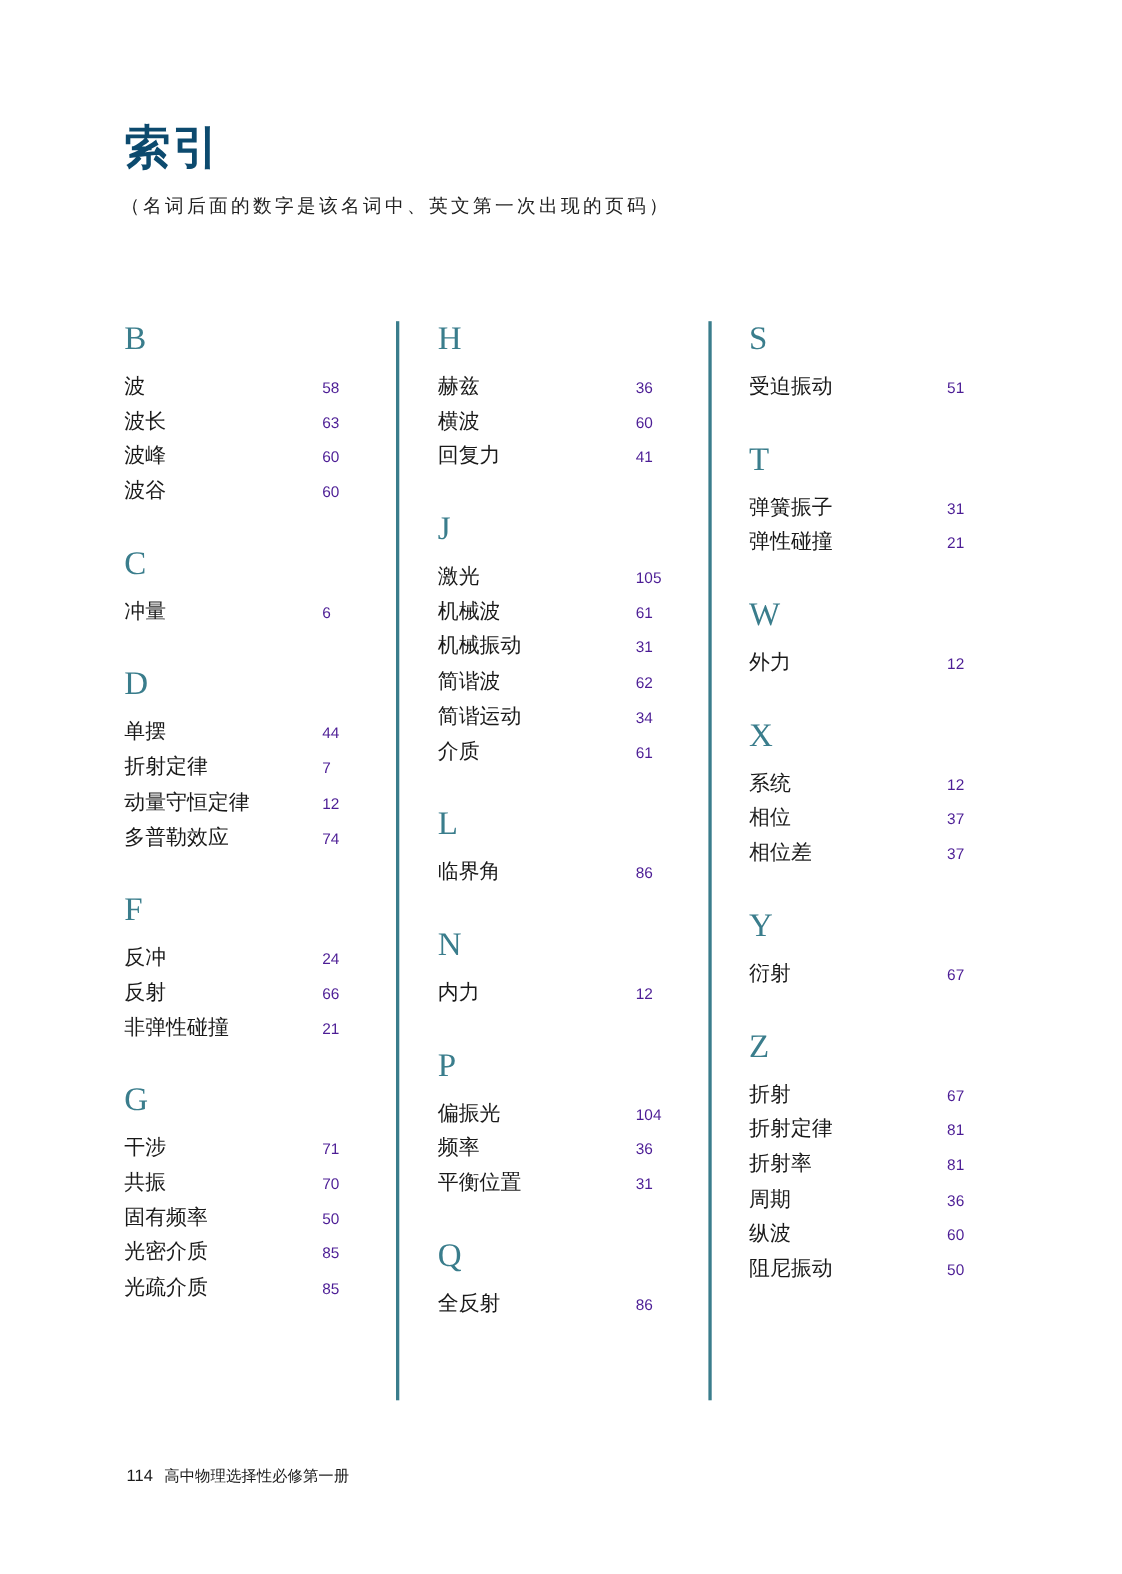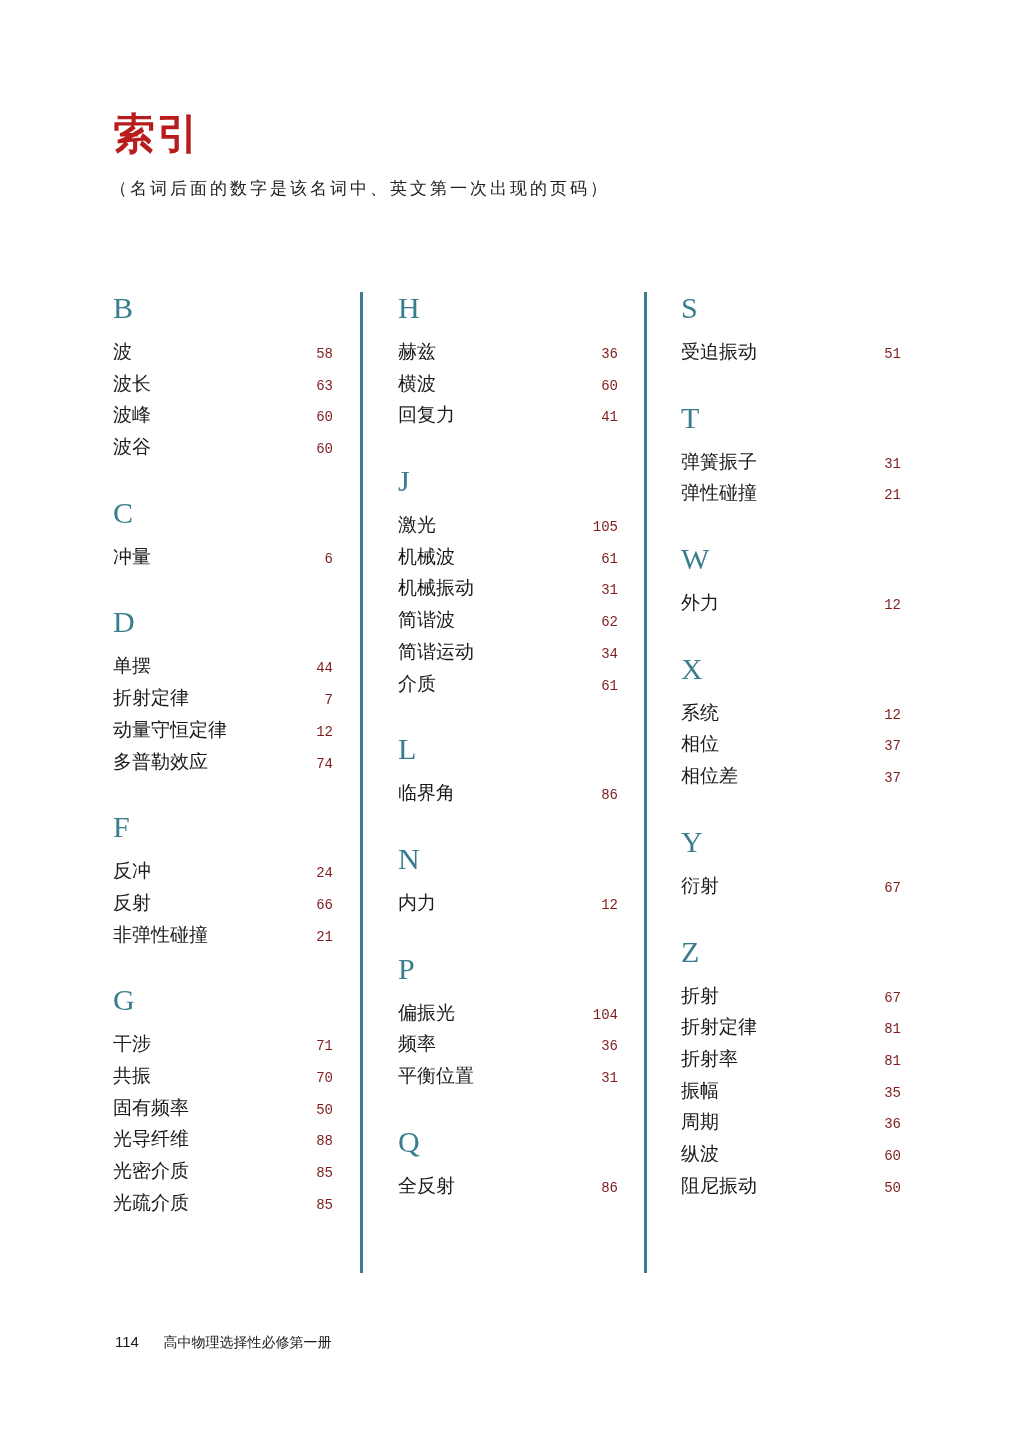--- a/index.html
+++ b/index.html
@@ -1,36 +1,36 @@
 <!DOCTYPE html>
 <html><head>
   <meta charset="utf-8">
   <style>
     html, body { margin: 0; padding: 0; background: #ffffff; }
     body { width: 1020px; height: 1431px; position: relative; overflow: hidden;
            font-family: "DejaVu Sans", "Liberation Sans", sans-serif; color: #1a1a1a; }
     .page-title { position: absolute; left: 113px; top: 108px; font-size: 42px; line-height: 52px;
-                  font-family: "DejaVu Serif", "Liberation Serif", serif; font-weight: bold; color: #b91c1c; letter-spacing: 2px; }
+                  font-family: "DejaVu Serif", "Liberation Serif", serif; font-weight: bold; color: #0c4a6e; letter-spacing: 2px; }
     .page-subtitle { position: absolute; left: 110px; top: 176px; font-size: 17px; line-height: 24px;
                      font-family: "DejaVu Serif", "Liberation Serif", serif; color: #222; letter-spacing: 3px; text-align: center; }
     .column { position: absolute; top: 290px; width: 220px; }
     .col-1 { left: 113px; }
     .col-2 { left: 398px; }
     .col-3 { left: 681px; }
     .divider { position: absolute; top: 292px; width: 3px; height: 981px; background: #3a7d8c; }
     .divider-1 { left: 360px; }
     .divider-2 { left: 644px; }
     .section { margin-bottom: 32px; }
     .letter { font-family: "Liberation Serif", "DejaVu Serif", serif; font-size: 30px; line-height: 36px;
               color: #3a7d8c; height: 40px; margin-bottom: 6px; }
     .entry { display: flex; justify-content: space-between; align-items: baseline; height: 31.7px; line-height: 31.7px; }
     .term { font-size: 19px; color: #1a1a1a; }
-    .pg { font-family: Liberation Mono, monospace; font-size: 14px; color: #7f1d1d; width: 40px; text-align: right; }
+    .pg { font-family: Liberation Sans, sans-serif; font-size: 14px; color: #4c1d95; width: 40px; }
     .footer { position: absolute; left: 115px; top: 1332px; font-size: 14px; color: #1a1a1a; line-height: 20px; }
-    .footer .num { margin-right: 20px; font-family: "Liberation Sans", sans-serif; font-size: 15px; }
+    .footer .num { margin-right: 6px; font-family: "Liberation Sans", sans-serif; font-size: 15px; }
   </style>
 </head>
 <body>
 
 <div class="page-title">索引</div>
 <div class="page-subtitle">（名词后面的数字是该名词中、英文第一次出现的页码）</div>
 
 <div class="divider divider-1"></div>
 <div class="divider divider-2"></div>
 
@@ -103,24 +103,20 @@
       </div>
       <div class="entry">
         <span class="term">共振</span>
         <span class="pg">70</span>
       </div>
       <div class="entry">
         <span class="term">固有频率</span>
         <span class="pg">50</span>
       </div>
       <div class="entry">
-        <span class="term">光导纤维</span>
-        <span class="pg">88</span>
-      </div>
-      <div class="entry">
         <span class="term">光密介质</span>
         <span class="pg">85</span>
       </div>
       <div class="entry">
         <span class="term">光疏介质</span>
         <span class="pg">85</span>
       </div>
     </div>
   </div>
 <div class="column col-2">
@@ -257,24 +253,20 @@
         <span class="term">折射</span>
         <span class="pg">67</span>
       </div>
       <div class="entry">
         <span class="term">折射定律</span>
         <span class="pg">81</span>
       </div>
       <div class="entry">
         <span class="term">折射率</span>
         <span class="pg">81</span>
-      </div>
-      <div class="entry">
-        <span class="term">振幅</span>
-        <span class="pg">35</span>
       </div>
       <div class="entry">
         <span class="term">周期</span>
         <span class="pg">36</span>
       </div>
       <div class="entry">
         <span class="term">纵波</span>
         <span class="pg">60</span>
       </div>
       <div class="entry">

